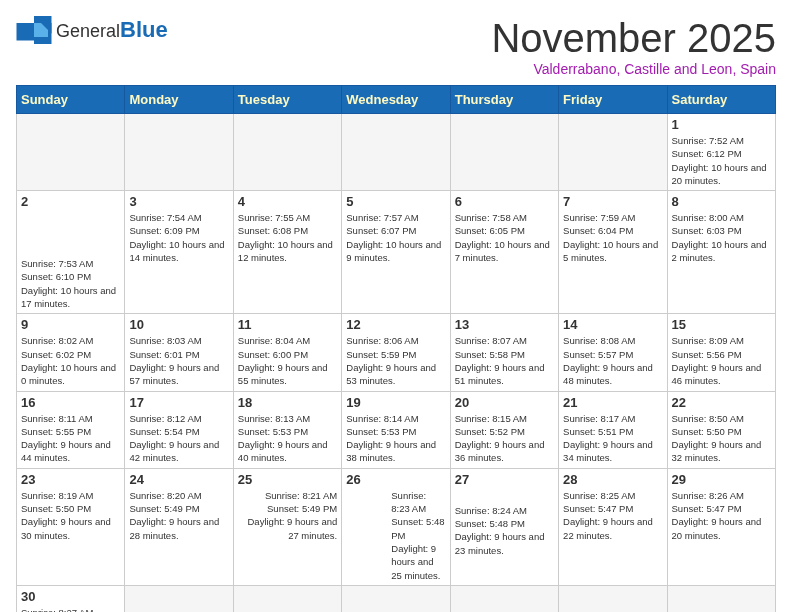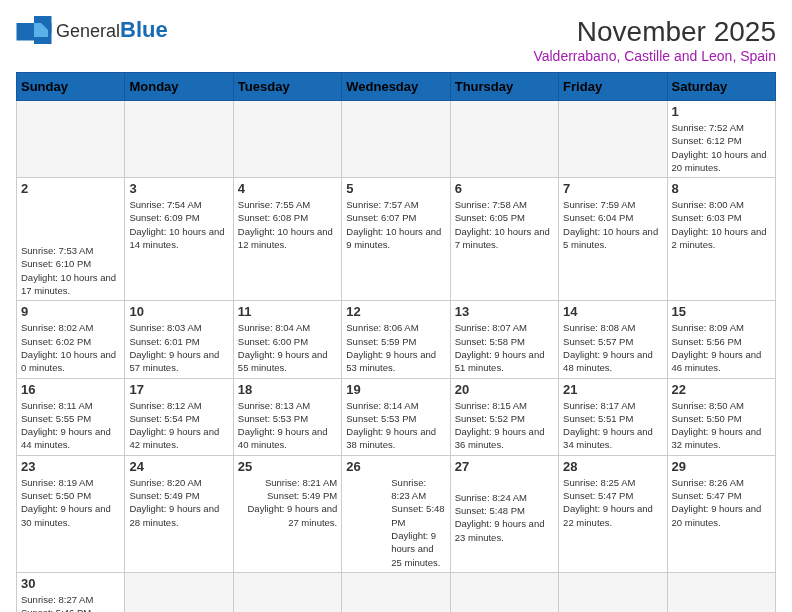--- a/index.html
+++ b/index.html
@@ -22,36 +22,36 @@
       gap: 4px;
     }
     .logo-icon {
       width: 36px;
       height: 28px;
     }
     .title-area {
       text-align: right;
     }
     .month-title {
-      font-size: 28px;
+      font-size: 40px;
       color: #333;
       font-weight: normal;
     }
     .location-title {
       font-size: 14px;
       color: #a21caf;
     }
     .calendar {
       width: 100%;
       border-collapse: collapse;
       border: 1px solid #ccc;
     }
     .calendar th {
       background-color: #1a6bb5;
-      color: #000000;
+      color: #fef9c3;
       font-size: 13px;
       font-weight: bold;
       padding: 6px 4px;
       text-align: left;
       border: 1px solid #1558a0;
     }
     .calendar td {
       border: 1px solid #ccc;
       vertical-align: top;
       padding: 3px 4px;

